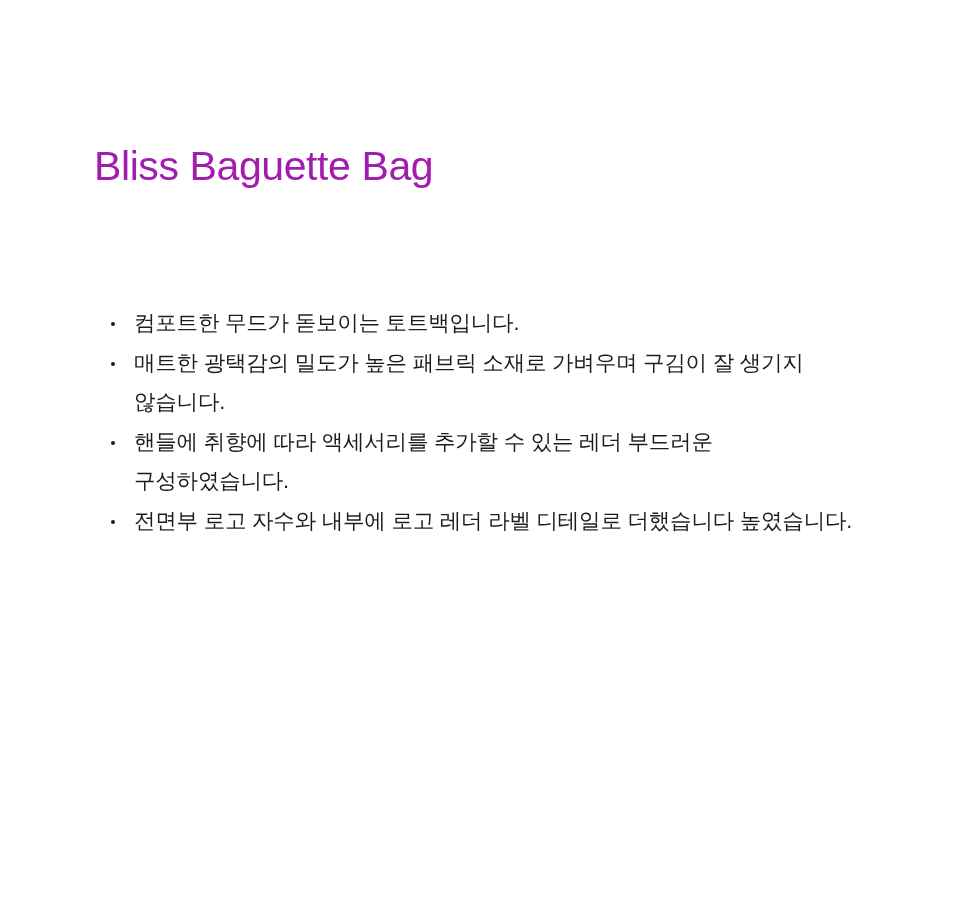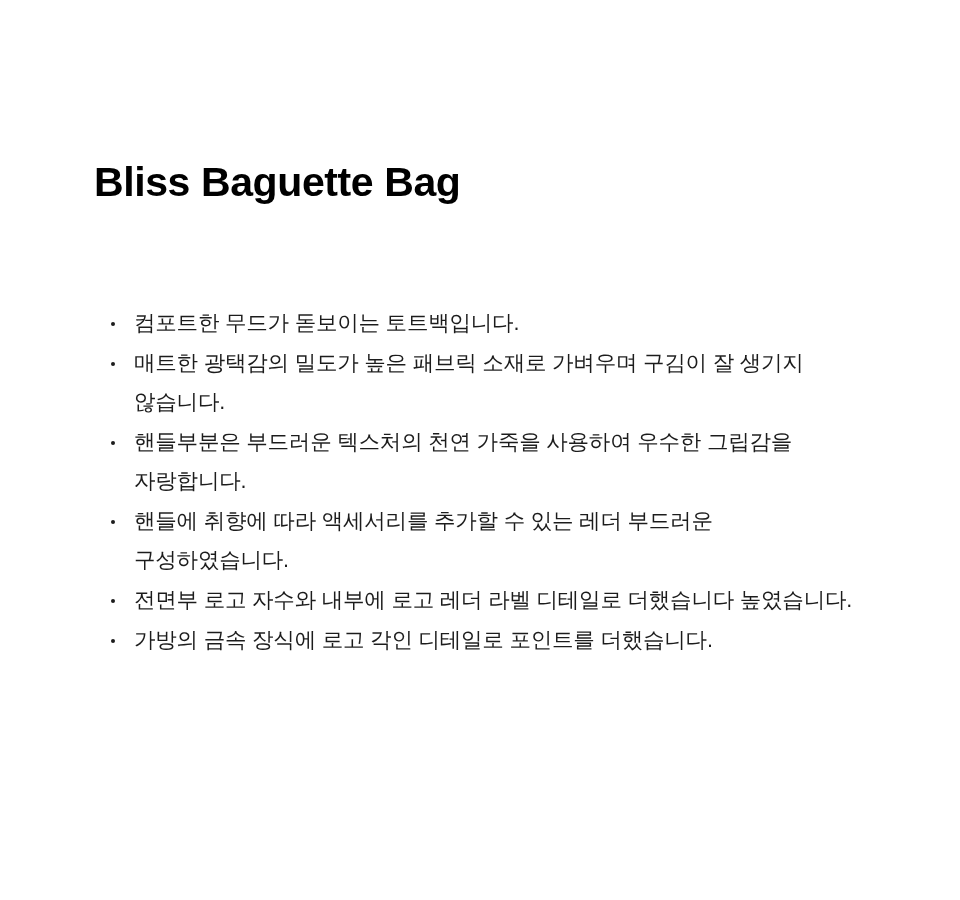--- a/index.html
+++ b/index.html
@@ -19,27 +19,27 @@
   .page {
     position: relative;
     width: 960px;
     height: 900px;
     box-sizing: border-box;
   }
 
   .product-title {
     position: absolute;
     left: 94px;
-    top: 158px;
+    top: 142px;
     margin: 0;
     font-size: 41px;
-    font-weight: 700;
+    font-weight: 400;
     letter-spacing: -0.4px;
     line-height: 1.18;
-    color: #000000;
+    color: #a21caf;
     white-space: nowrap;
   }
 
   .feature-list {
     position: absolute;
     left: 108px;
     top: 304px;
     width: 756px;
     margin: 0;
     padding: 0;
@@ -84,35 +84,27 @@
     <li class="feature-item">
       <span class="bullet-dot"></span>
       <span class="feature-text">컴포트한 무드가 돋보이는 토트백입니다.</span>
     </li>
 
     <li class="feature-item">
       <span class="bullet-dot"></span>
       <span class="feature-text">매트한 광택감의 밀도가 높은 패브릭 소재로 가벼우며 구김이 잘 생기지 않습니다.</span>
     </li>
 
-    <li class="feature-item">
-      <span class="bullet-dot"></span>
-      <span class="feature-text">핸들부분은 부드러운 텍스처의 천연 가죽을 사용하여 우수한 그립감을 자랑합니다.</span>
-    </li>
 
     <li class="feature-item">
       <span class="bullet-dot"></span>
       <span class="feature-text">핸들에 취향에 따라 액세서리를 추가할 수 있는 레더 부드러운 구성하였습니다.</span>
     </li>
 
 
     <li class="feature-item">
       <span class="bullet-dot"></span>
       <span class="feature-text">전면부 로고 자수와 내부에 로고 레더 라벨 디테일로 더했습니다 높였습니다.</span>
     </li>
 
-    <li class="feature-item">
-      <span class="bullet-dot"></span>
-      <span class="feature-text">가방의 금속 장식에 로고 각인 디테일로 포인트를 더했습니다.</span>
-    </li>
 
   </ul>
 </div>
 
 </body></html>

